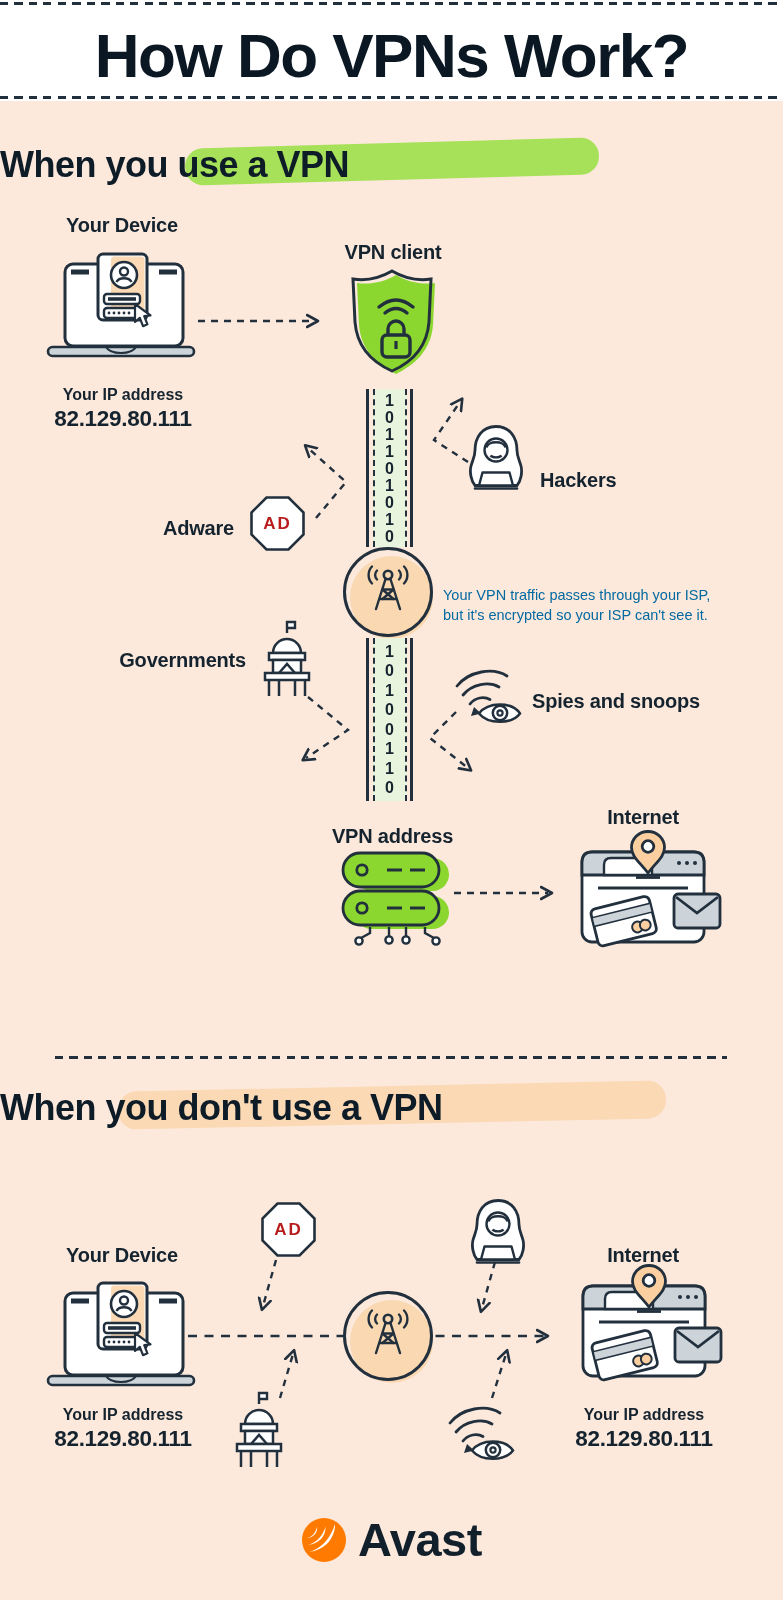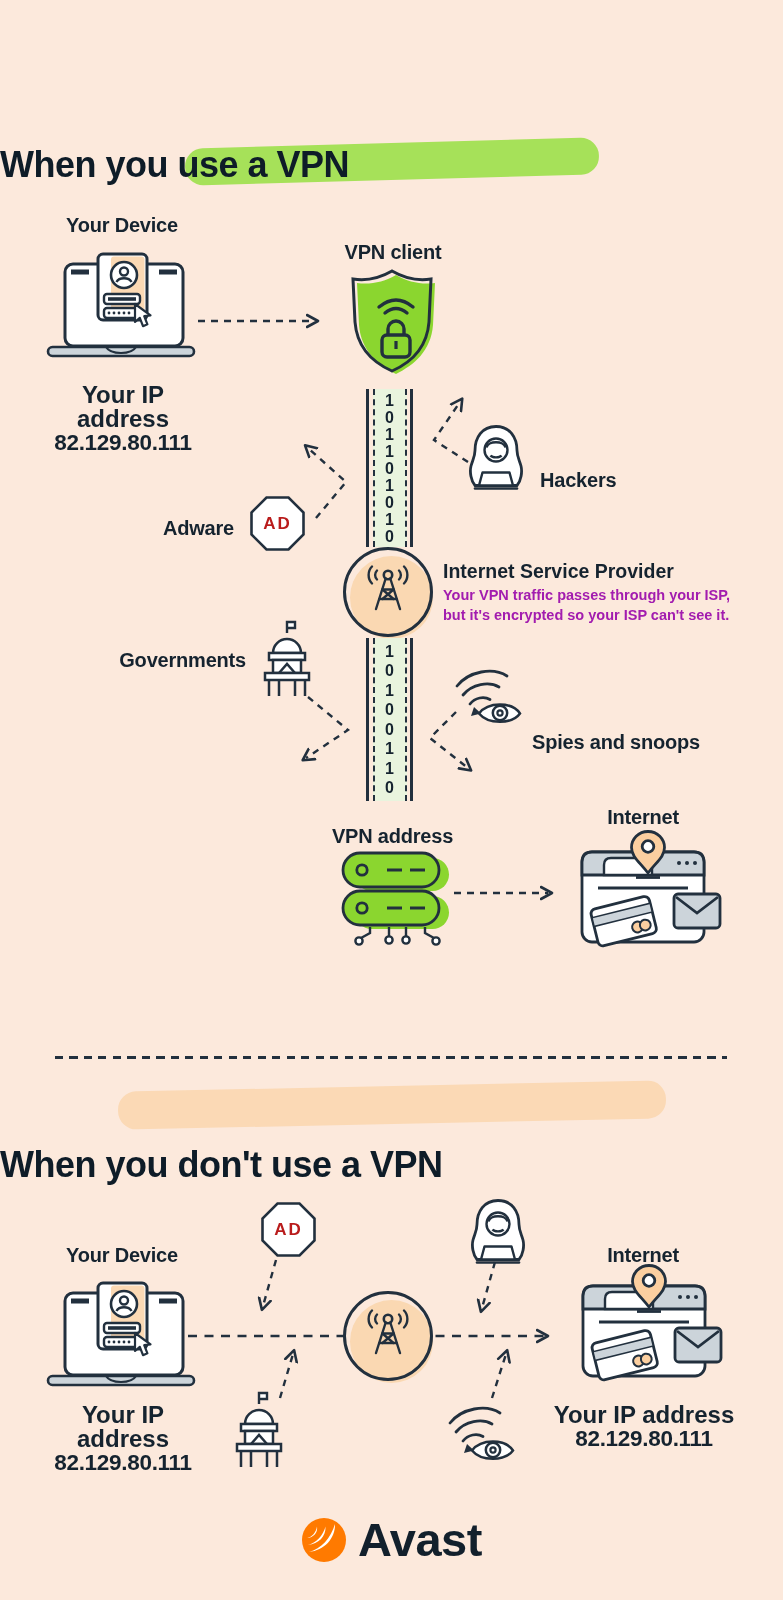--- a/index.html
+++ b/index.html
@@ -13,24 +13,24 @@
          letter-spacing:-1.5px;color:#0b1824;}
   .h2{position:absolute;left:0;right:0;text-align:left;font-size:36px;font-weight:bold;
       color:#0e1c28;letter-spacing:-0.5px;}
   .hl{position:absolute;left:50%;border-radius:18px;}
   .hl-green{top:143px;width:414px;height:37px;background:#a6e159;transform:translateX(-50%) rotate(-1.6deg);}
   .hl-peach{top:1086px;width:548px;height:38px;background:#fbd9b5;transform:translateX(-50%) rotate(-1.2deg);}
   .label{position:absolute;font-size:20px;font-weight:bold;color:#15232f;letter-spacing:-0.2px;}
   .center{text-align:center;}
   .right{text-align:right;}
   .ip-block{position:absolute;text-align:center;line-height:24px;}
-  .ip-label{font-size:24px;font-weight:bold;}
+  .ip-label{font-size:16px;font-weight:bold;}
   .ip-value{font-size:22.5px;font-weight:bold;letter-spacing:-0.3px;}
   .isp-title{position:absolute;font-size:19.5px;font-weight:bold;color:#15232f;}
-  .isp-desc{position:absolute;font-size:14.5px;line-height:19.5px;color:#a21caf;white-space:pre-line;font-weight:bold;}
+  .isp-desc{position:absolute;font-size:14.5px;line-height:19.5px;color:#0369a1;white-space:pre-line;}
   .tunnel{position:absolute;box-sizing:border-box;width:47px;border-left:3px solid #22303e;
           border-right:3px solid #22303e;display:flex;justify-content:center;}
   .tunnel-inner{box-sizing:border-box;width:34px;height:100%;background:#e9f4de;
           border-left:2px dashed #22303e;border-right:2px dashed #22303e;
           display:flex;align-items:center;justify-content:center;}
   .digits{font-weight:bold;font-size:16px;color:#15232f;white-space:pre-line;text-align:center;}
   .digits.up{line-height:17px;}
   .digits.low{line-height:19.5px;}
   .isp{position:absolute;width:90px;height:90px;}
   .isp-fill{position:absolute;left:7px;top:9px;width:83px;height:83px;border-radius:50%;background:#fad8b2;}
@@ -50,20 +50,25 @@
 <div id="canvas">
 
   <svg width="0" height="0" style="position:absolute">
     <defs>
       <marker id="ah" markerWidth="18" markerHeight="18" refX="8" refY="8" orient="auto" markerUnits="userSpaceOnUse">
         <path d="M1,2 L12,8 L1,14" fill="none" stroke="#22303e" stroke-width="2.6" stroke-linecap="round" stroke-linejoin="round"></path>
       </marker>
     </defs>
   </svg>
 
+  <div class="header">
+    <div class="dash" style="left:0;top:2px;width:783px"></div>
+    <div class="dash" style="left:0;top:96px;width:783px"></div>
+    <div class="title">How Do VPNs Work?</div>
+  </div>
 
   <div class="hl hl-green"></div>
   <div class="h2" style="top:144px">When you use a VPN</div>
 
   <div class="label center" style="left:47px;top:214px;width:150px">Your Device</div>
 
   <div class="abs" style="left:45px;top:242px">
     <svg width="152" height="116" viewBox="0 0 152 116">
       <rect x="20" y="22" width="118" height="82" rx="8" fill="#fff" stroke="#22303e" stroke-width="3"></rect>
       <path d="M26,30 h18 M114,30 h18" stroke="#22303e" stroke-width="5"></path>
@@ -159,21 +164,20 @@
       <g fill="none" stroke="#22303e" stroke-width="2.4" stroke-linecap="round">
         <circle cx="28" cy="13" r="4.2" stroke-width="2.6"></circle>
         <path d="M25.7,16.5 L16,47 M30.3,16.5 L40,47"></path>
         <path d="M22.5,27.5 h11 M19.5,37 h17"></path>
         <path d="M22.5,27.5 L33.5,37 M33.5,27.5 L22.5,37"></path>
         <path d="M17,8.5 c-2.5,2.5 -2.5,6.5 0,9 M12,4.5 c-4.5,4.5 -4.5,12.5 0,17"></path>
         <path d="M39,8.5 c2.5,2.5 2.5,6.5 0,9 M44,4.5 c4.5,4.5 4.5,12.5 0,17"></path>
       </g>
     </svg>
   </div>
-  <div class="isp-title" style="left:443px;top:560px">Internet Service Provider</div>
   <div class="isp-desc" style="left:443px;top:586px;width:310px">Your VPN traffic passes through your ISP,
 but it's encrypted so your ISP can't see it.</div>
 
   <div class="tunnel" style="left:366px;top:638px;height:163px">
     <div class="tunnel-inner">
       <div class="digits low">1
 0
 1
 0
 0
@@ -210,21 +214,21 @@
         <path d="M8,19 C20,4 44,0 58,9"></path>
         <path d="M14,28 C23,17 40,14 50,20"></path>
         <path d="M21,37 C26,30.5 35,29 41,32.5"></path>
       </g>
       <path d="M25,40 l7,6.5 l-10,2.5 z" fill="#22303e"></path>
       <path d="M30,46.5 C39,34.5 63,34.5 71,46.5 C63,57.5 39,57.5 30,46.5 Z" fill="#fff" stroke="#22303e" stroke-width="2.5"></path>
       <circle cx="51" cy="46" r="7.2" fill="#fff" stroke="#22303e" stroke-width="2.5"></circle>
       <circle cx="51" cy="46" r="2.6" fill="none" stroke="#22303e" stroke-width="2.2"></circle>
     </svg>
   </div>
-  <div class="label" style="left:532px;top:731px">Spies and snoops</div>
+  <div class="label" style="left:532px;top:690px">Spies and snoops</div>
 
   <div class="label center" style="left:330px;top:825px;width:125px">VPN address</div>
   <div class="abs" style="left:339px;top:851px">
     <svg width="118" height="100" viewBox="0 0 118 100">
       <rect x="16" y="7" width="94" height="33" rx="16.5" fill="#8bd62f"></rect>
       <rect x="4" y="2" width="96" height="34" rx="17" fill="#8bd62f" stroke="#22303e" stroke-width="2.8"></rect>
       <circle cx="23" cy="19" r="5.2" fill="none" stroke="#22303e" stroke-width="2.8"></circle>
       <path d="M48,19 h15 M71,19 h15" stroke="#22303e" stroke-width="3.2"></path>
       <rect x="16" y="45" width="94" height="33" rx="16.5" fill="#8bd62f"></rect>
       <rect x="4" y="40" width="96" height="34" rx="17" fill="#8bd62f" stroke="#22303e" stroke-width="2.8"></rect>
@@ -271,21 +275,21 @@
         <circle cx="50" cy="28" r="5.4" fill="#fbcfa0" stroke="#22303e" stroke-width="2"></circle>
       </g>
       <rect x="98" y="64" width="46" height="34" rx="4" fill="#ccd4da" stroke="#22303e" stroke-width="2.8"></rect>
       <path d="M100,67 L121,83 L142,67" fill="none" stroke="#22303e" stroke-width="2.8"></path>
     </svg>
   </div>
 
   <div class="dash" style="left:55px;top:1056px;width:672px"></div>
 
   <div class="hl hl-peach"></div>
-  <div class="h2" style="top:1144px">When you don't use a VPN</div>
+  <div class="h2" style="top:1087px">When you don't use a VPN</div>
 
   <div class="octa" style="left:260px;top:1201px">
     <svg width="57" height="57" viewBox="0 0 57 57">
       <polygon points="17.5,2.5 39.5,2.5 54.5,17.5 54.5,39.5 39.5,54.5 17.5,54.5 2.5,39.5 2.5,17.5" fill="#fff" stroke="#22303e" stroke-width="2.6"></polygon>
     </svg>
     <span>AD</span>
   </div>
 
   <div class="abs" style="left:464px;top:1197px">
     <svg width="68" height="70" viewBox="0 0 68 70">

